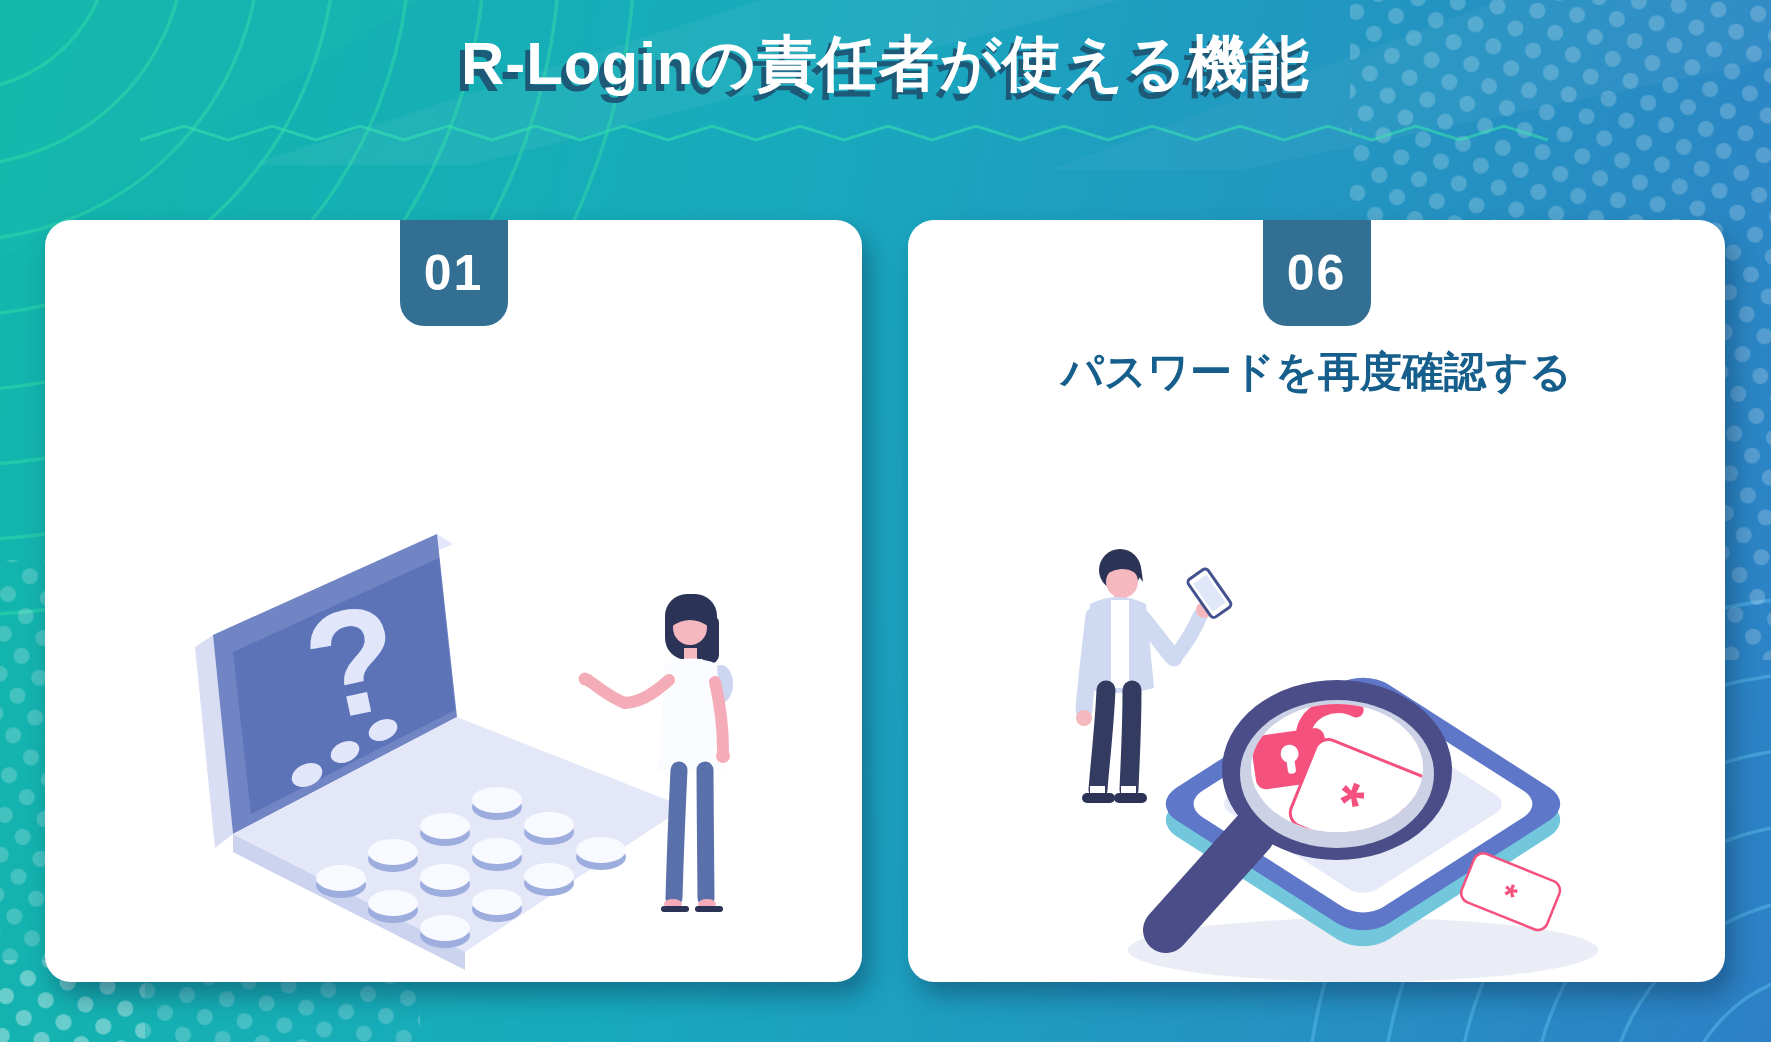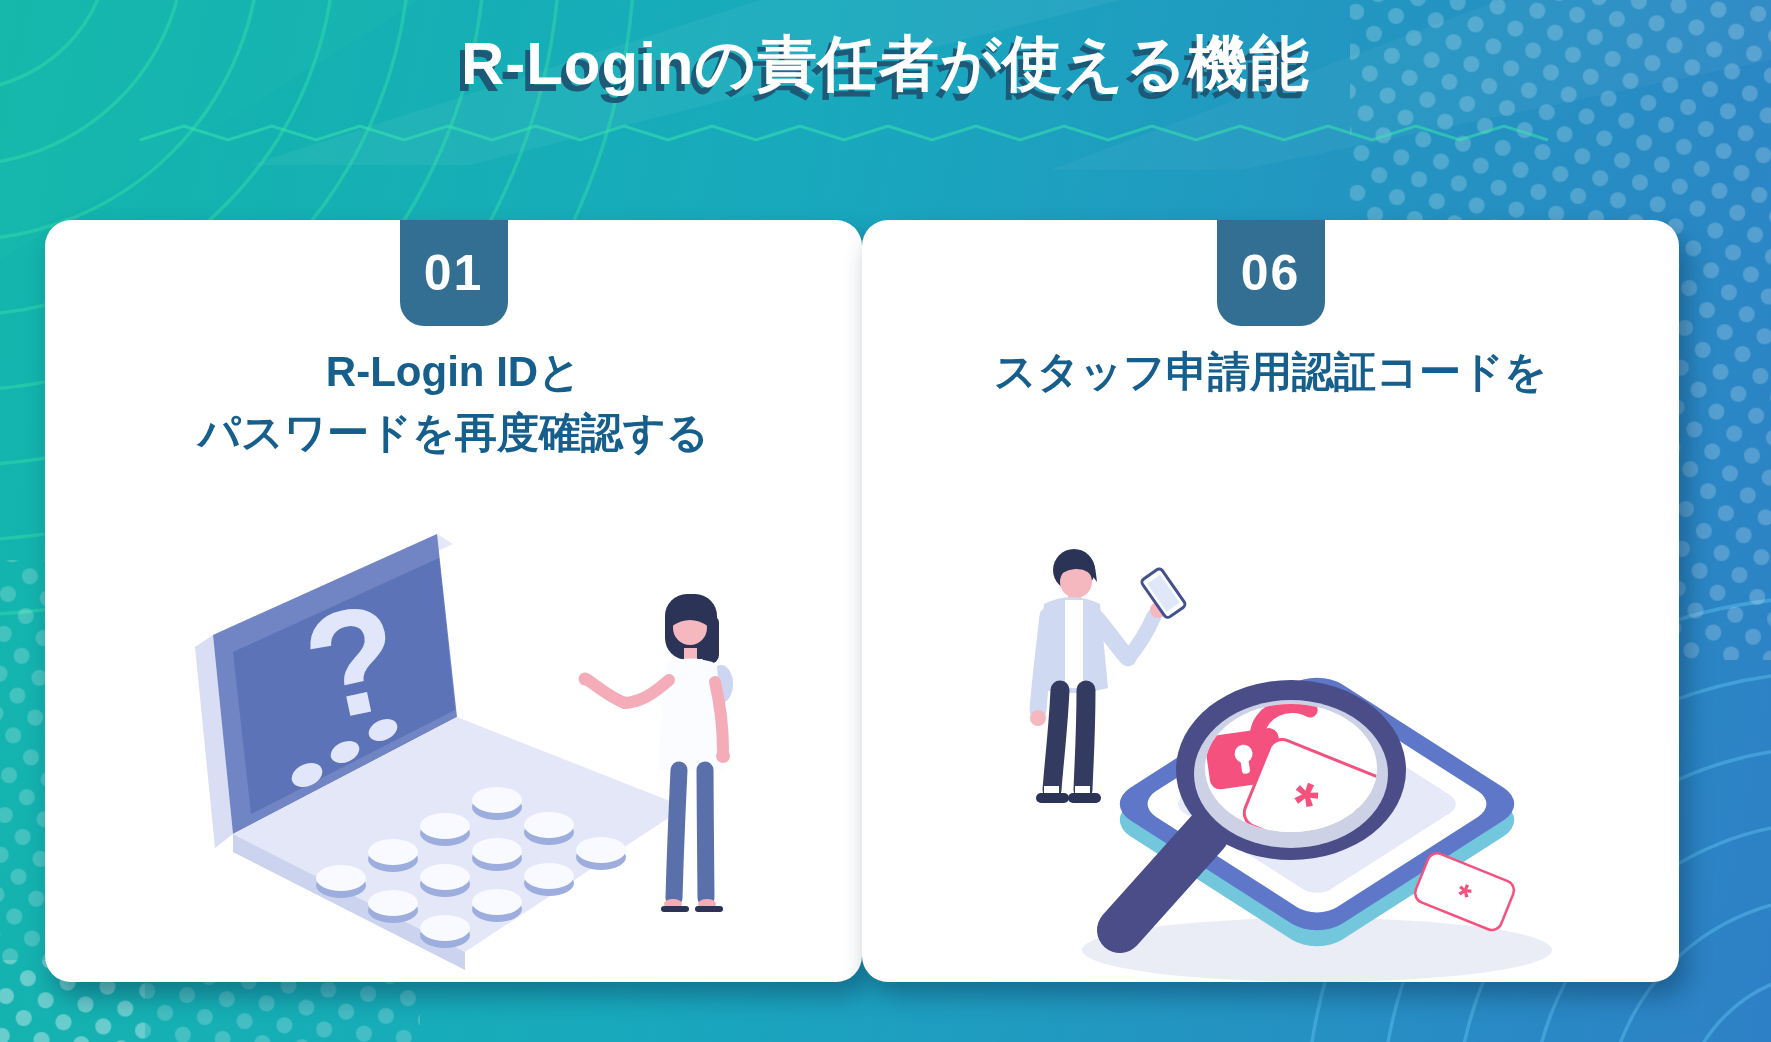--- a/index.html
+++ b/index.html
@@ -14,21 +14,21 @@
   .title{
     position:absolute;top:24px;left:0;right:0;margin:0;
     text-align:center;
     font-size:60px;font-weight:800;letter-spacing:1px;
     color:#ffffff;
     text-shadow:-5px 7px 0 #1d5a78;
     z-index:3;
   }
   .cards{
     position:absolute;top:220px;left:45px;
-    display:flex;z-index:2;
+    display:flex;gap:46px;z-index:2;
   }
   .card{
     position:relative;
     width:817px;height:762px;
     background:#ffffff;
     border-radius:26px;
     box-shadow:8px 14px 24px rgba(9,42,74,.40);
   }
   .badge{
     position:absolute;top:0;left:50%;transform:translateX(-50%);
@@ -92,24 +92,20 @@
   </svg>
 
   <h1 class="title">R-Loginの責任者が使える機能</h1>
 
   <div class="cards">
 
     <section class="card">
       <div class="badge">
         <span>01</span>
       </div>
-      <h2 class="card-heading">
-        <span>R-Login IDと</span><br>
-        <span>パスワードを再度確認する</span>
-      </h2>
       <div class="illus">
         <svg viewBox="0 0 817 500" aria-hidden="true">
 
           <g>
 
             <polygon points="150,165 168,153 188,352 170,366" fill="#d9def4"></polygon>
             <polygon points="168,153 392,52 408,62 184,165" fill="#e3e7f9"></polygon>
             <polygon points="168,153 392,52 412,235 188,352" fill="#7184c4"></polygon>
             <polygon points="188,170 394,76 410,228 206,332" fill="#5c73b7"></polygon>
 
@@ -203,21 +199,21 @@
           </g>
         </svg>
       </div>
     </section>
 
     <section class="card">
       <div class="badge">
         <span>06</span>
       </div>
       <h2 class="card-heading">
-        <span>スタッフ申請用認証コードを</span><br>
+        <span>パスワードを再度確認する</span><br>
       </h2>
       <div class="illus">
         <svg viewBox="0 0 817 500" aria-hidden="true">
           <defs>
             <clipPath id="lens-clip">
                 <ellipse cx="429" cy="286" rx="86" ry="64"></ellipse>
               </clipPath>
           </defs>
 
           <g>

